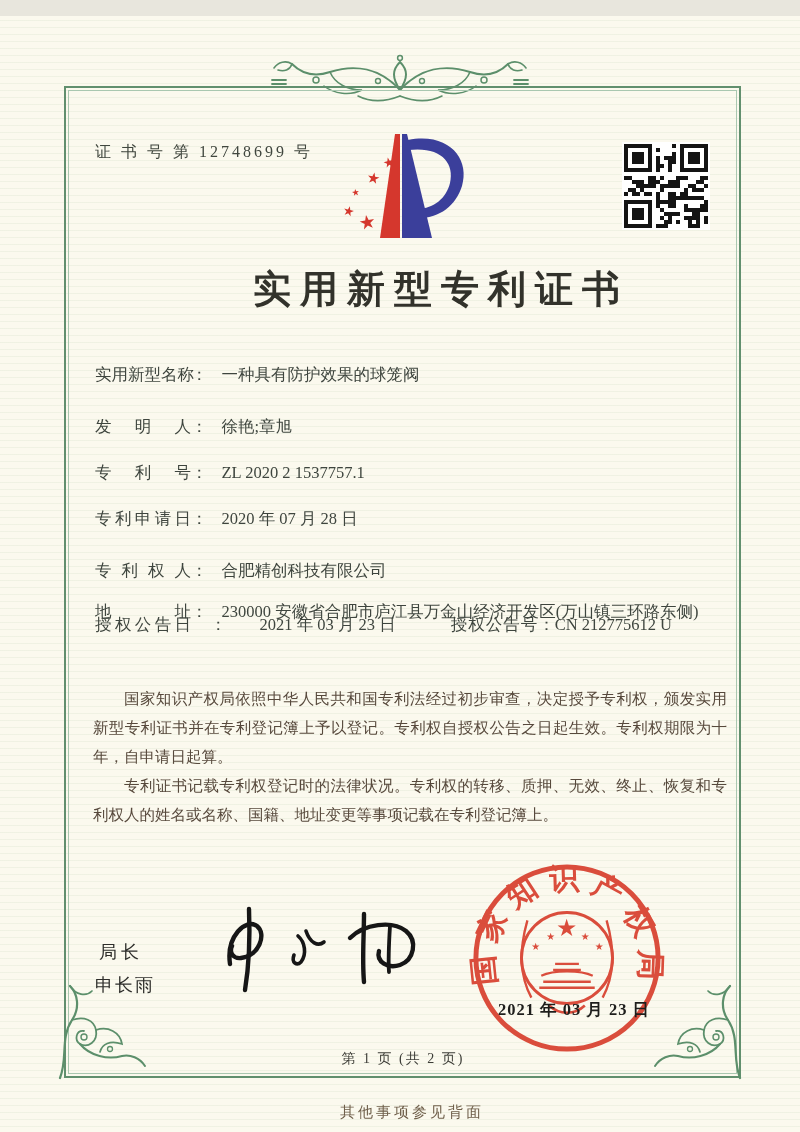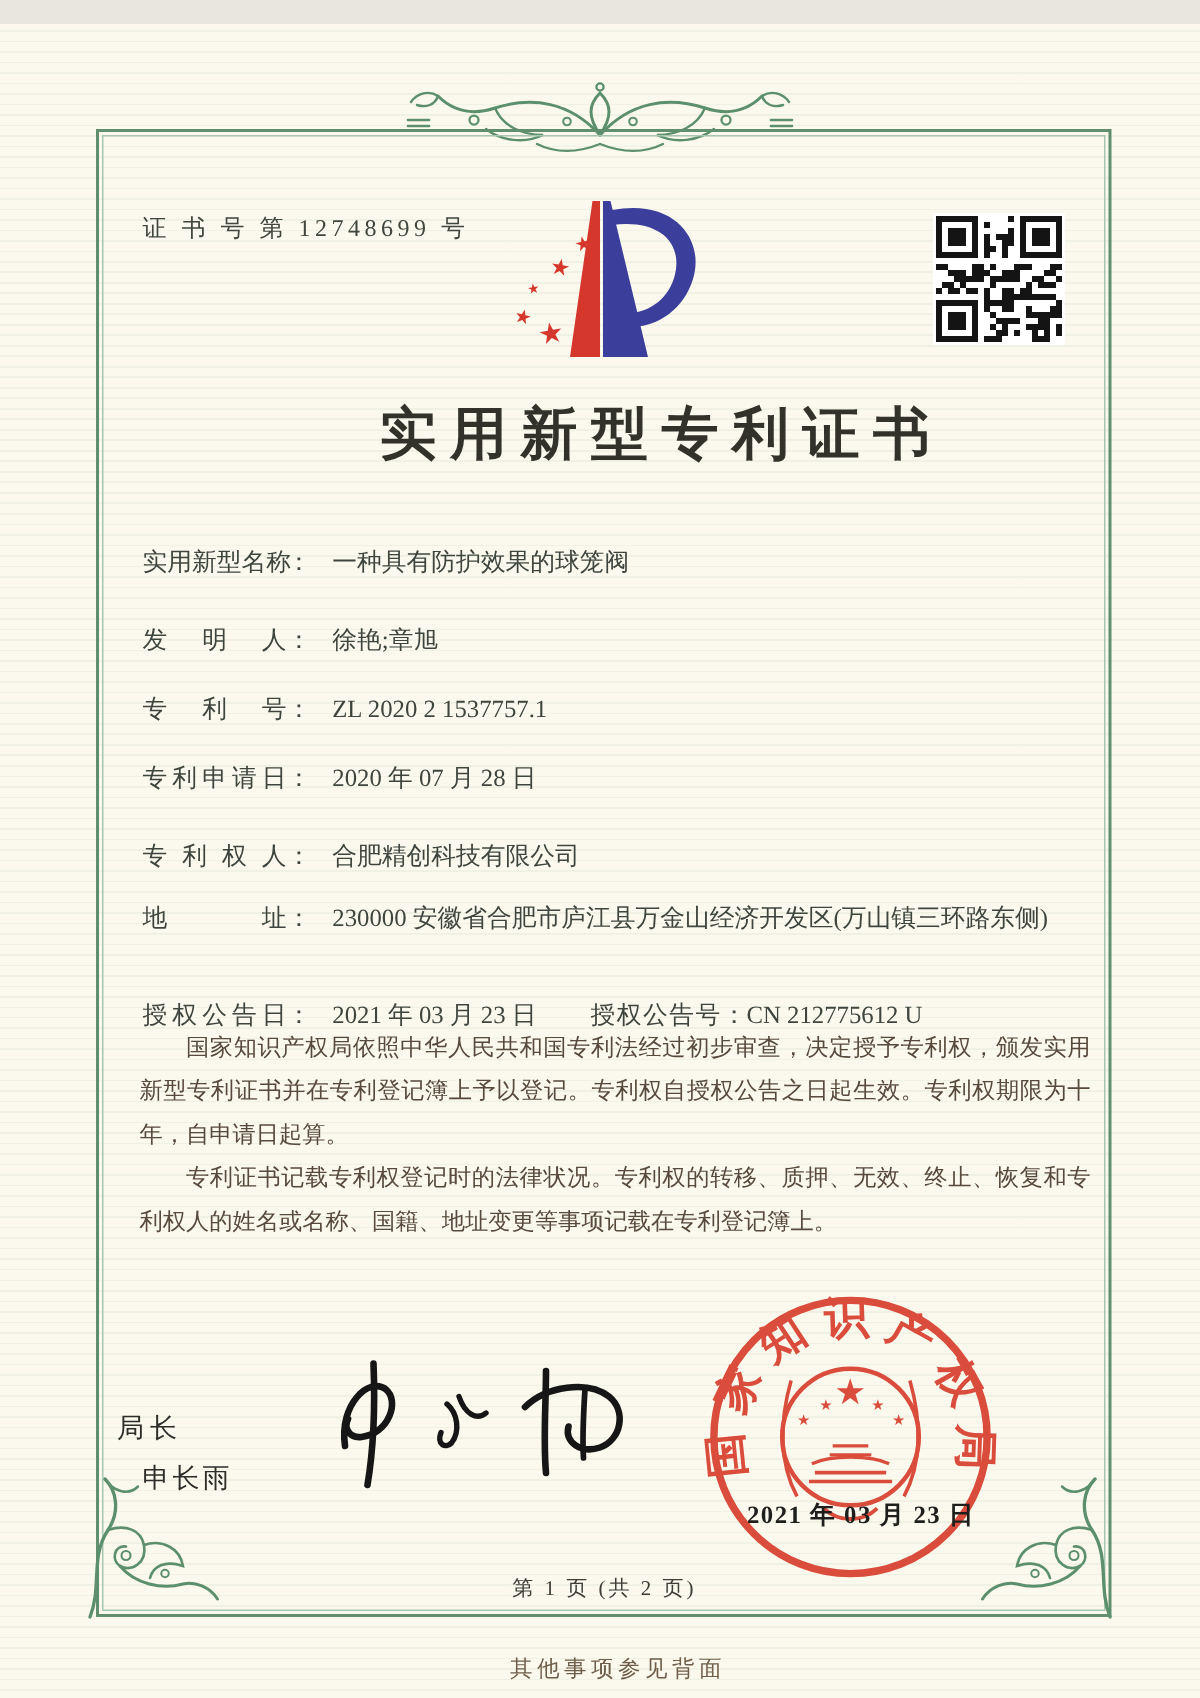--- a/index.html
+++ b/index.html
@@ -51,21 +51,21 @@
   .row .val{flex:1 1 auto;}
   .row .pair2{margin-left:36px;white-space:nowrap;}
   .row .pair2 .lbl2{letter-spacing:1px;}
   .paras{
     position:absolute;left:93px;top:668px;width:634px;
     font-size:15.5px;line-height:29px;color:#57493c;
     text-align:justify;
   }
   .paras p{margin:0;text-indent:2em;}
   .director-title{
-    position:absolute;left:78px;top:924px;
+    position:absolute;left:99px;top:924px;
     font-family:"Liberation Sans","DejaVu Sans",sans-serif;
     font-size:18px;color:#2d2d2a;letter-spacing:4px;
   }
   .director-name{
     position:absolute;left:95px;top:957px;
     font-family:"Liberation Sans","DejaVu Sans",sans-serif;
     font-size:18px;color:#2d2d2a;letter-spacing:2px;
   }
   .signature{position:absolute;left:212px;top:886px;}
   .seal{position:absolute;left:468px;top:843px;opacity:.93;}
@@ -310,21 +310,21 @@
   <div class="row" style="top:542px;">
     <span class="lbl">专利权人</span>
       <span class="colon">：</span>
       <span class="val">合肥精创科技有限公司</span>
   </div>
   <div class="row" style="top:583px;">
     <span class="lbl">地址</span>
       <span class="colon">：</span>
       <span class="val" style="max-width:505px;">230000 安徽省合肥市庐江县万金山经济开发区(万山镇三环路东侧)</span>
   </div>
-  <div class="row" style="top:648px;">
+  <div class="row" style="top:596px;gap:19px;">
     <span class="lbl">授权公告日</span>
       <span class="colon">：</span>
       <span>2021 年 03 月 23 日</span>
     <span class="pair2">
       <span class="lbl2">授权公告号</span><span>：</span><span>CN 212775612 U</span>
     </span>
   </div>
 
   <div class="paras">
     <p>国家知识产权局依照中华人民共和国专利法经过初步审查，决定授予专利权，颁发实用新型专利证书并在专利登记簿上予以登记。专利权自授权公告之日起生效。专利权期限为十年，自申请日起算。</p>

